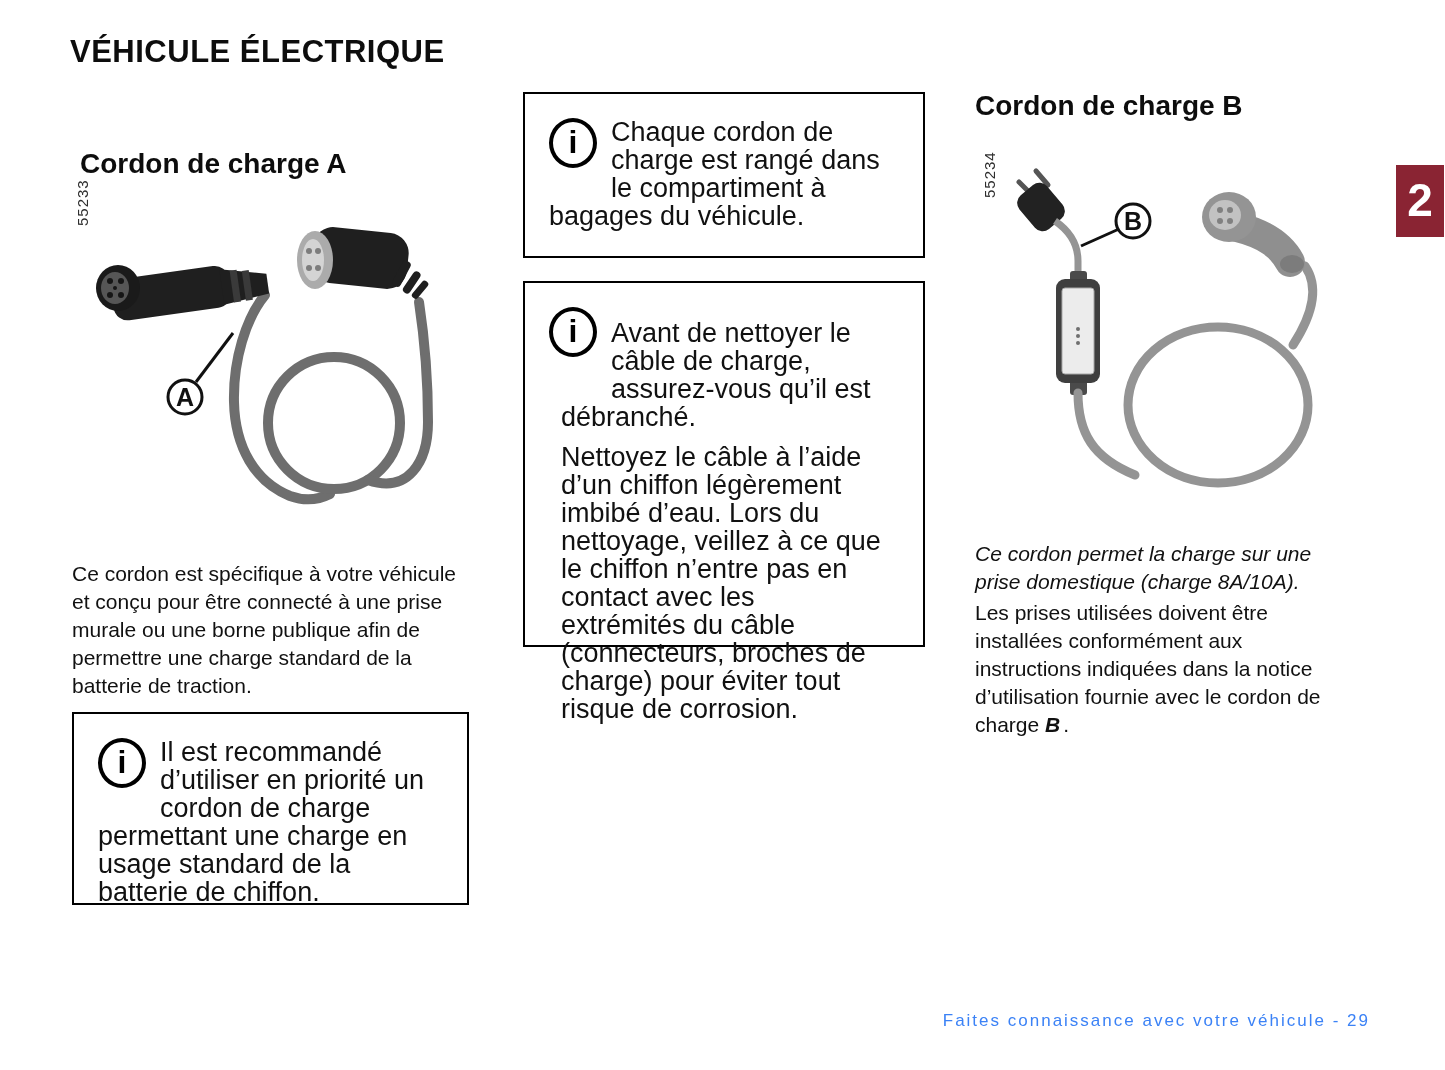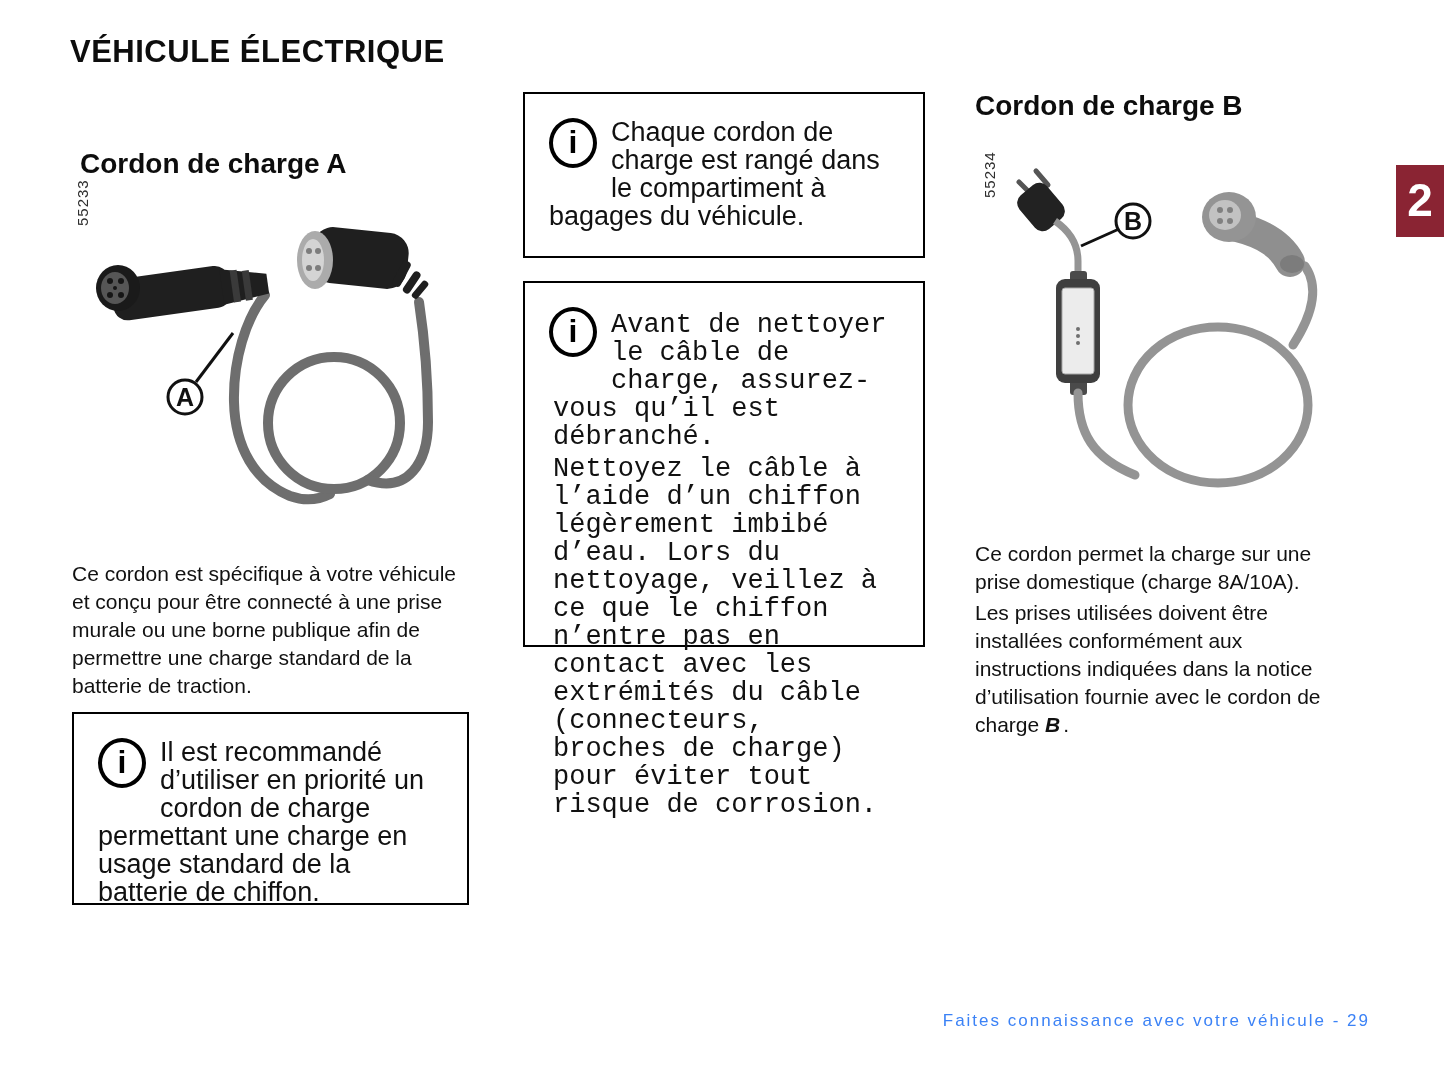--- a/index.html
+++ b/index.html
@@ -36,21 +36,21 @@
     float:left;width:62px;height:84px;
   }
   .icon-circle{
     width:40px;height:40px;
     border:4px solid #000;border-radius:50%;
     display:flex;align-items:center;justify-content:center;
     font-size:32px;font-weight:bold;color:#000;
     line-height:1;padding-bottom:2px;box-sizing:content-box;
   }
   .note-text{font-size:27px;line-height:28px;color:#111;}
-  .note-text p{margin:4px;font-family:Liberation Mono, monospace;}
+  .note-text p{margin:12px;}
   .section-tab{
     left:1396px;top:165px;width:48px;height:72px;
     background:#8A2433;
     display:flex;align-items:center;justify-content:center;
     color:#ffffff;font-size:46px;font-weight:bold;padding-bottom:2px;box-sizing:border-box;
   }
   .footer-text{
     right:75px;top:1011px;
     font-size:17px;letter-spacing:2px;color:#3b82f6;
     white-space:nowrap;
@@ -176,21 +176,21 @@
         <ellipse cx="317" cy="131" rx="12" ry="9" fill="#7c7c7c"></ellipse>
       </g>
 
       <line x1="144" y1="96" x2="106" y2="113" stroke="#111" stroke-width="3"></line>
       <circle cx="158" cy="88" r="17" fill="#ffffff" stroke="#111" stroke-width="3"></circle>
       <text x="158" y="97" text-anchor="middle" font-size="25" font-weight="bold" fill="#111">B</text>
     </svg>
   </div>
 
   <div class="abs body-text" style="left:975px;top:540px;width:382px;">
-    <p style="margin:0;">Ce cordon permet la charge sur une prise domestique (charge 8A/10A).</p>
+    <p style="margin:0;font-style:italic;">Ce cordon permet la charge sur une prise domestique (charge 8A/10A).</p>
     <p style="margin:3px 7px 0 0;"><span>Les prises utilisées doivent être installées conformément aux instructions indiquées dans la notice d’utilisation fournie avec le cordon de charge</span> <span class="bold-italic">B</span><span>.</span></p>
   </div>
 
   <div class="abs section-tab">2</div>
 
   <div class="abs footer-text">Faites connaissance avec votre véhicule - 29</div>
 
 </div>
 
 </body></html>

